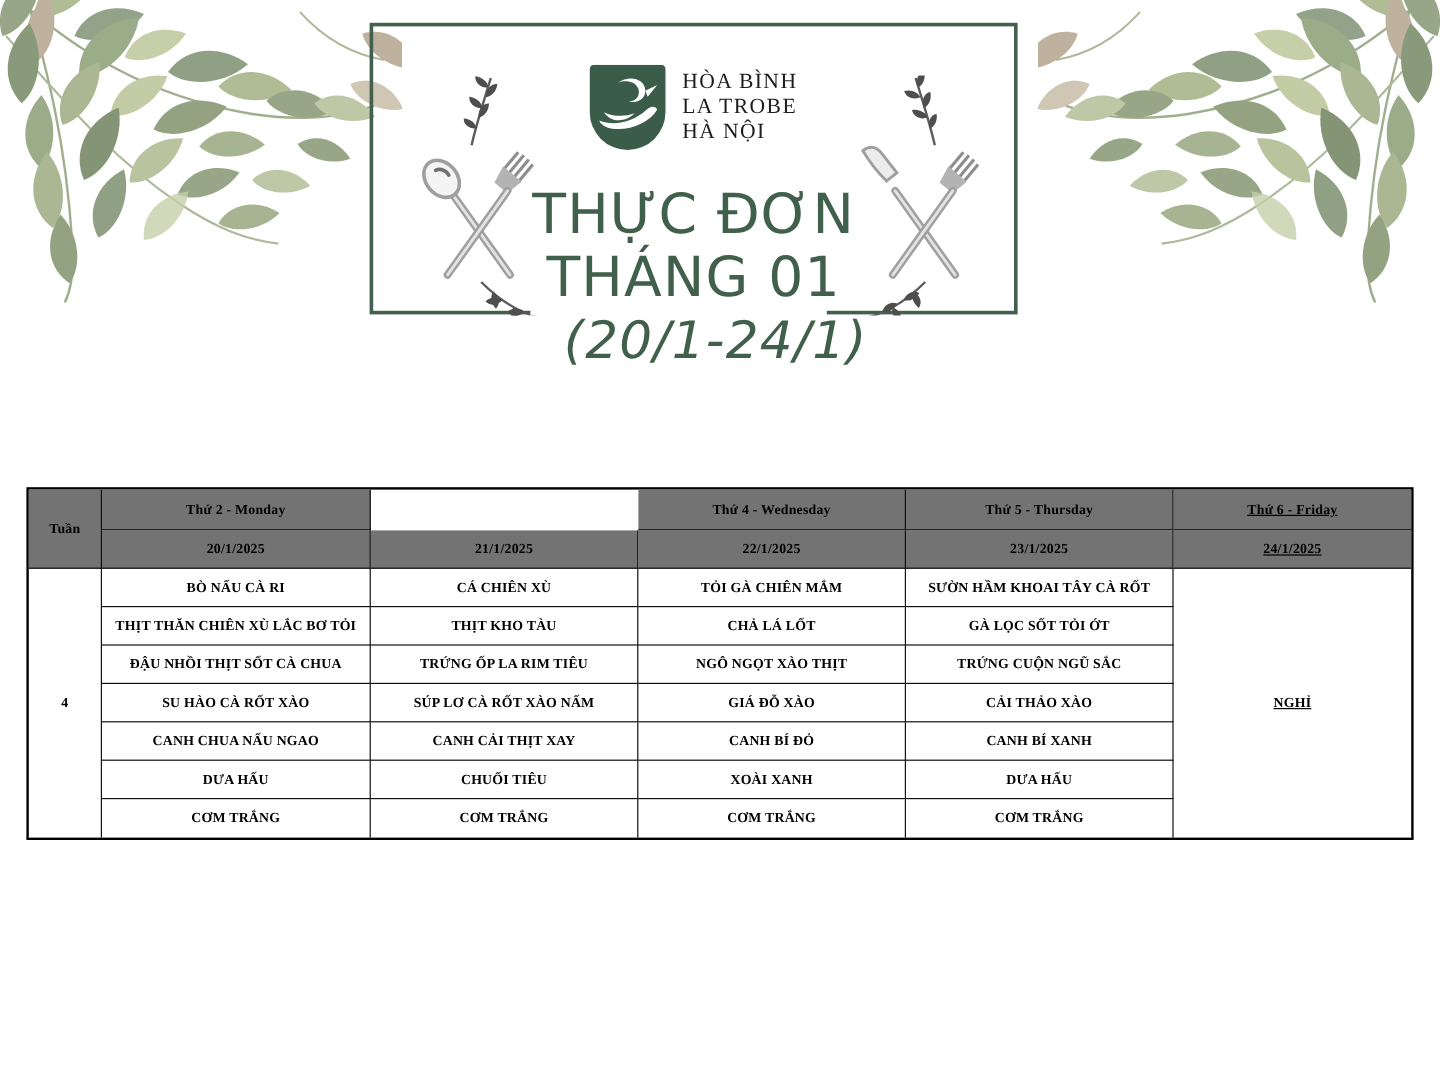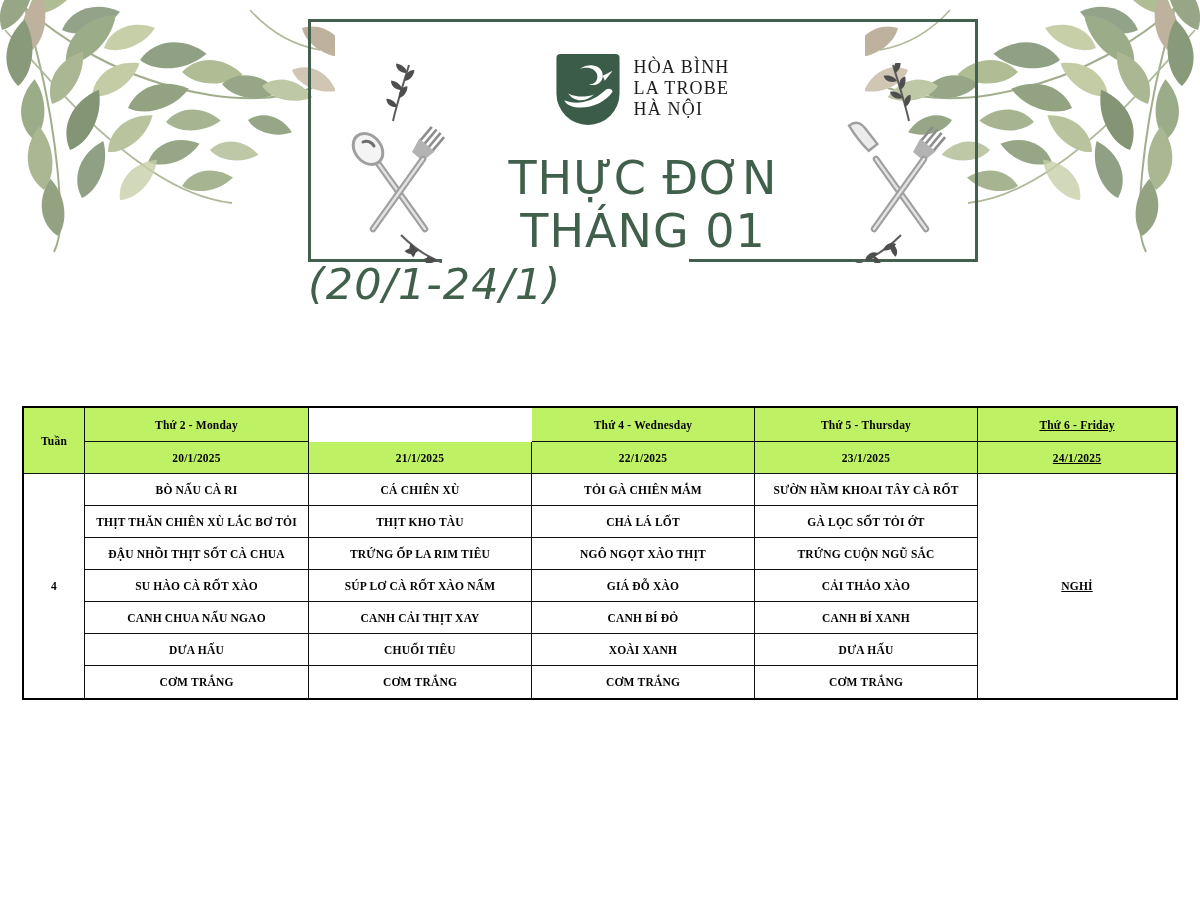--- a/index.html
+++ b/index.html
@@ -4,54 +4,54 @@
 <style>
   * { margin:0; padding:0; box-sizing:border-box; }
   html,body { width:1200px; height:900px; }
   body { background:#ffffff; font-family:"Liberation Sans",sans-serif; position:relative; overflow:hidden; }
 
   .foliage { position:absolute; top:0; pointer-events:none; }
   .foliage-left  { left:0; }
   .foliage-right { right:0; }
 
   .header-box {
-    position:absolute; left:308px; top:19px; width:670px; height:243px;
+    position:absolute; left:308px; top:19px; width:540px; height:243px;
     border:3px solid #42604d;
   }
   .gap-mask { position:absolute; left:131px; bottom:-4px; width:247px; height:5px; background:#fff; }
 
   .logo-row { position:absolute; left:0; right:0; top:32px; display:flex; justify-content:center; align-items:flex-start; gap:13px; }
   .logo-shield { width:64px; height:71px; flex:0 0 auto; }
   .logo-text { font-family:"Liberation Serif",serif; font-size:18px; line-height:21px; color:#1c1c1c; letter-spacing:1.2px; padding-top:3px; }
 
   .title { position:absolute; left:0; right:0; text-align:center; color:#41604c;
            font-family:"DejaVu Sans",sans-serif; font-weight:400; font-size:46px; line-height:1; letter-spacing:1px; }
   .title-1 { top:133px; }
   .title-2 { top:186px; }
 
-  .subtitle { position:absolute; left:308px; width:577px; top:263px; 
+  .subtitle { position:absolute; left:308px; width:577px; top:263px; text-align:center;
               color:#41604c; font-family:"DejaVu Sans",sans-serif; font-style:italic; font-weight:400;
               font-size:43px; line-height:1; letter-spacing:1px; }
 
   .ornament { position:absolute; top:41px; }
   .ornament-left  { left:28px; }
   .ornament-right { right:12px; }
 
   .menu-table {
     position:absolute; left:22px; top:406px; width:1156px; height:294px;
     display:grid;
     grid-template-columns:61px 224px 223px 223px 223px 1fr;
     grid-template-rows:34px 32px repeat(7, 1fr);
     border:2.5px solid #000;
     font-family:"Liberation Serif",serif; font-weight:bold; font-size:11.5px; color:#000;
   }
   .cell { border-right:1px solid #111; border-bottom:1px solid #111;
           display:flex; align-items:center; justify-content:center; text-align:center;
           padding:1px 3px; letter-spacing:.2px; }
-  .hdr  { background:#bef264;text-align:center; }
+  .hdr  { background:#737373;text-align:center; }
   .nr   { border-right:none;text-decoration:underline; }
   .nb   { border-bottom:none; }
 </style>
 </head>
 <body>
 
 <svg class="foliage foliage-left" width="335" height="260" viewBox="0 0 335 260">
   <defs>
     <path id="lf" d="M0,0 C12,-20 38,-24 60,-10 C42,8 14,10 0,0 Z"></path>
   </defs>

